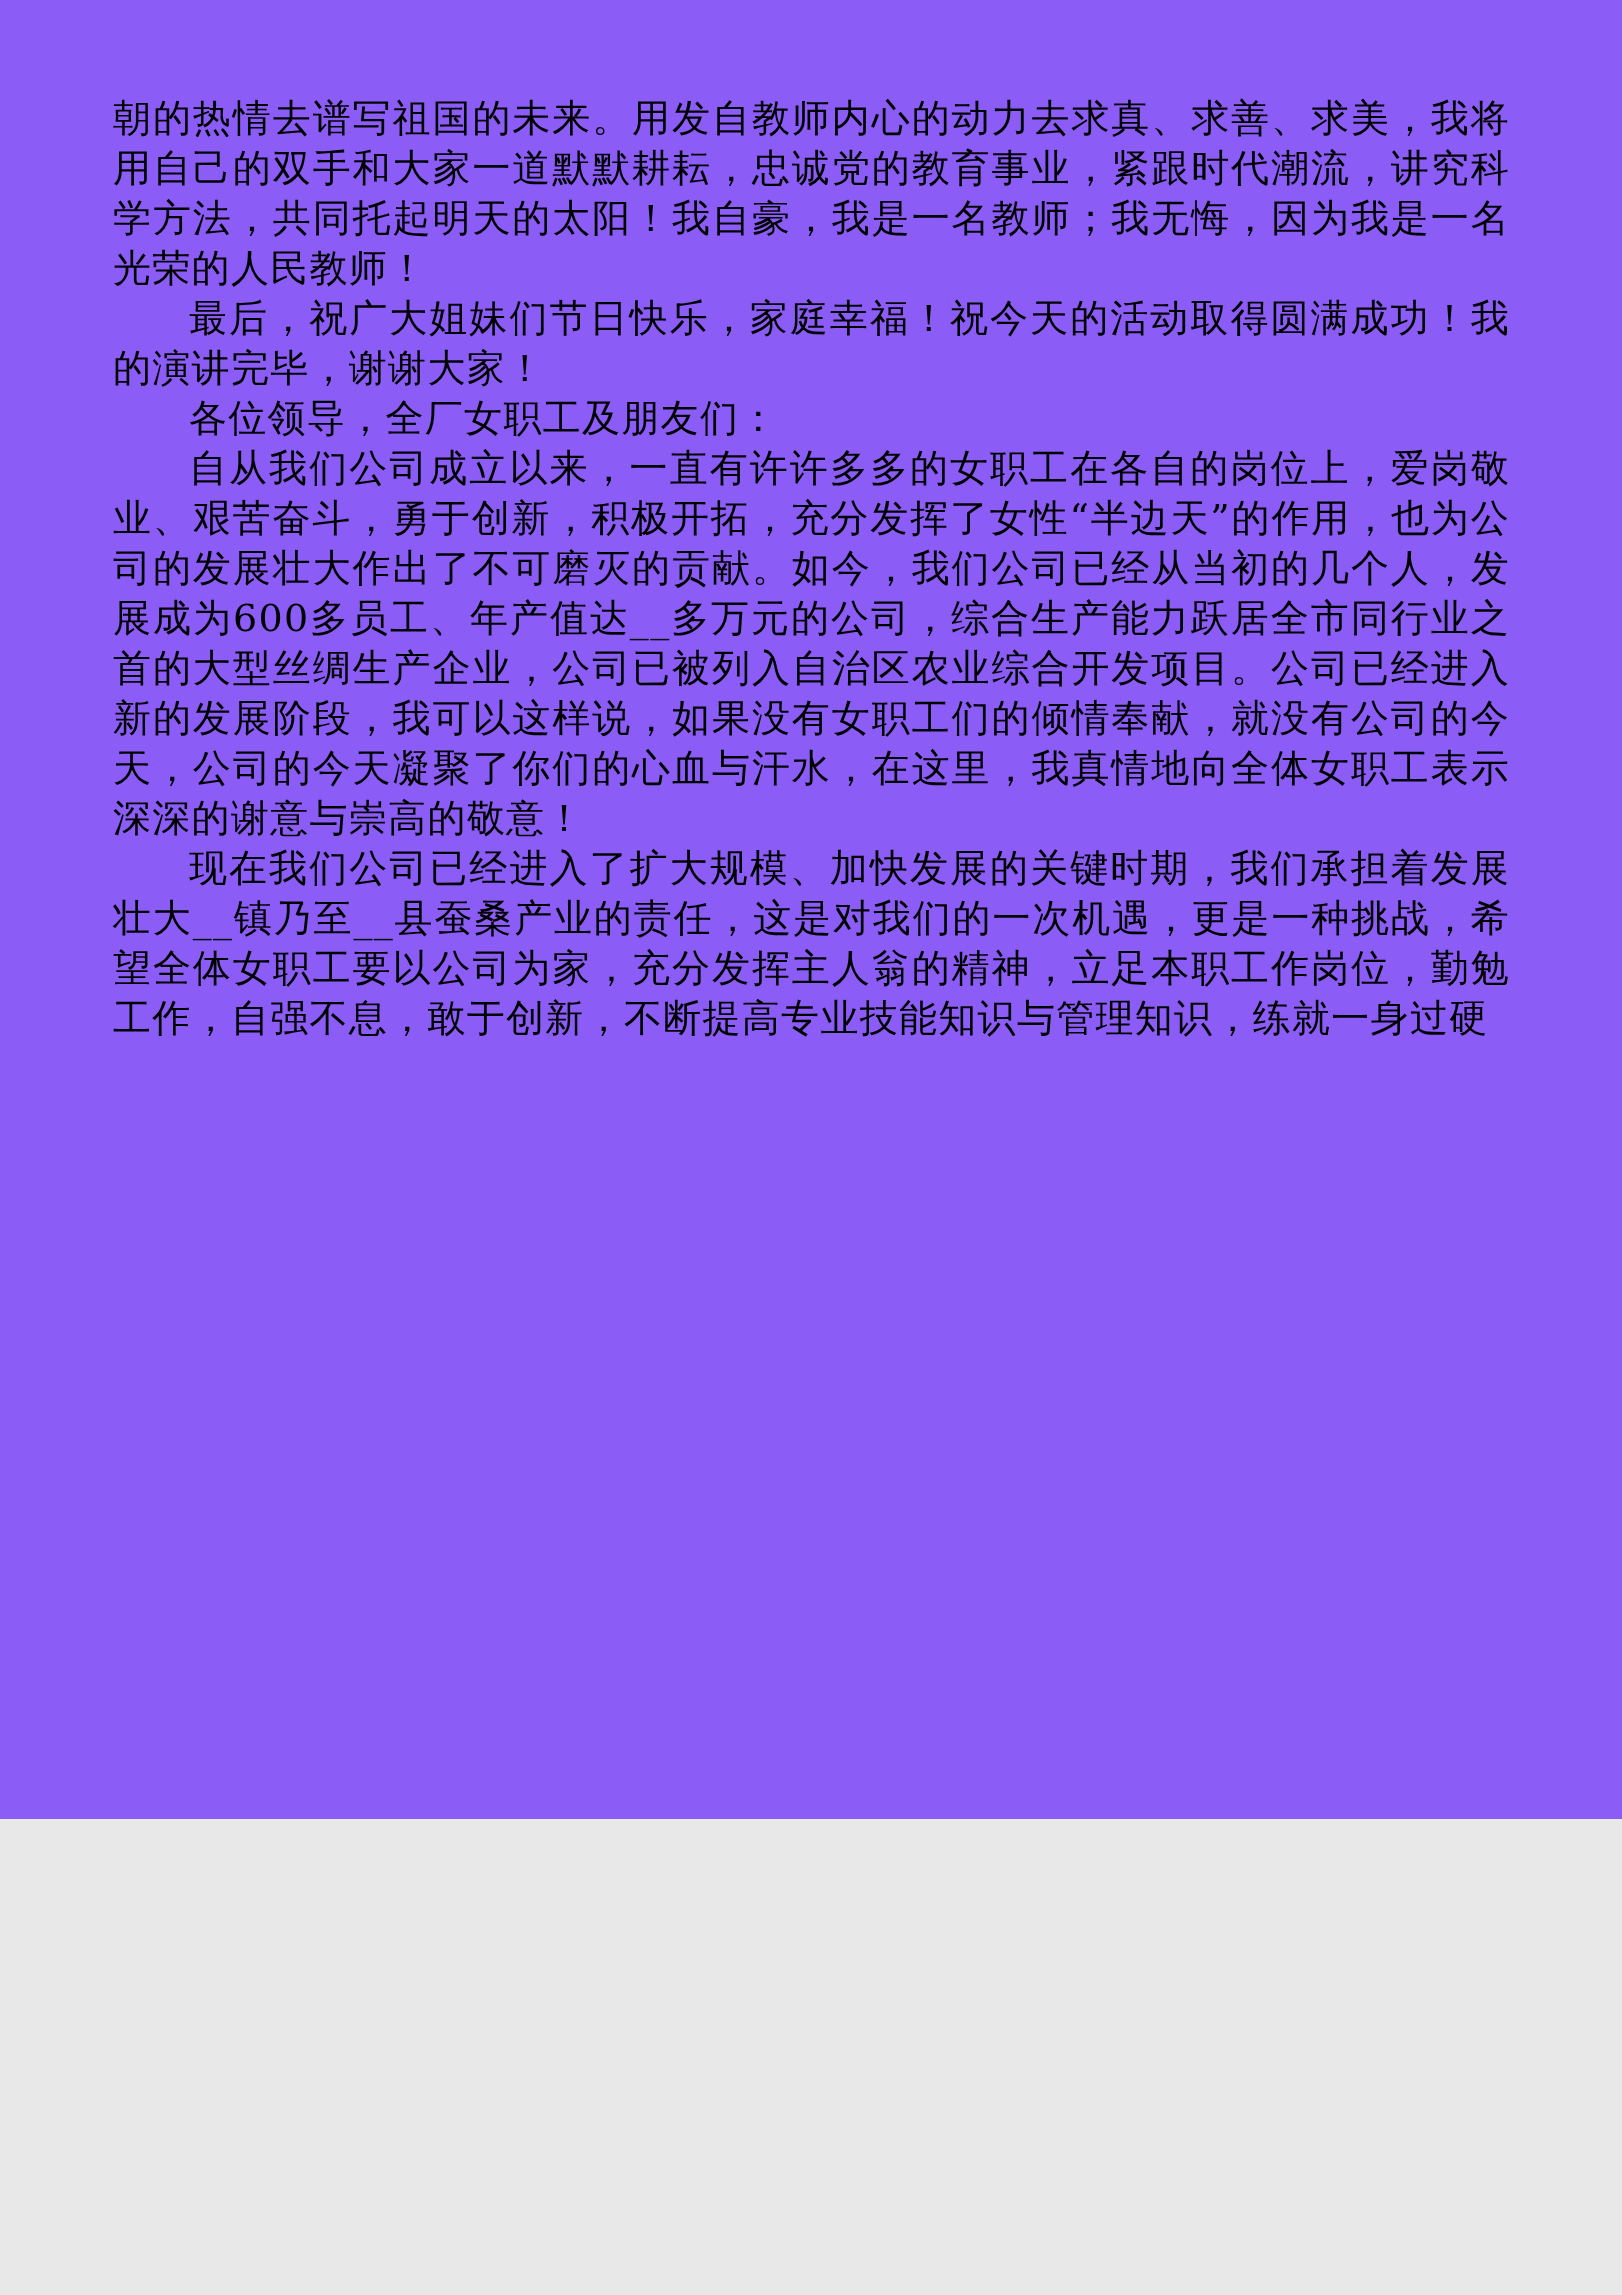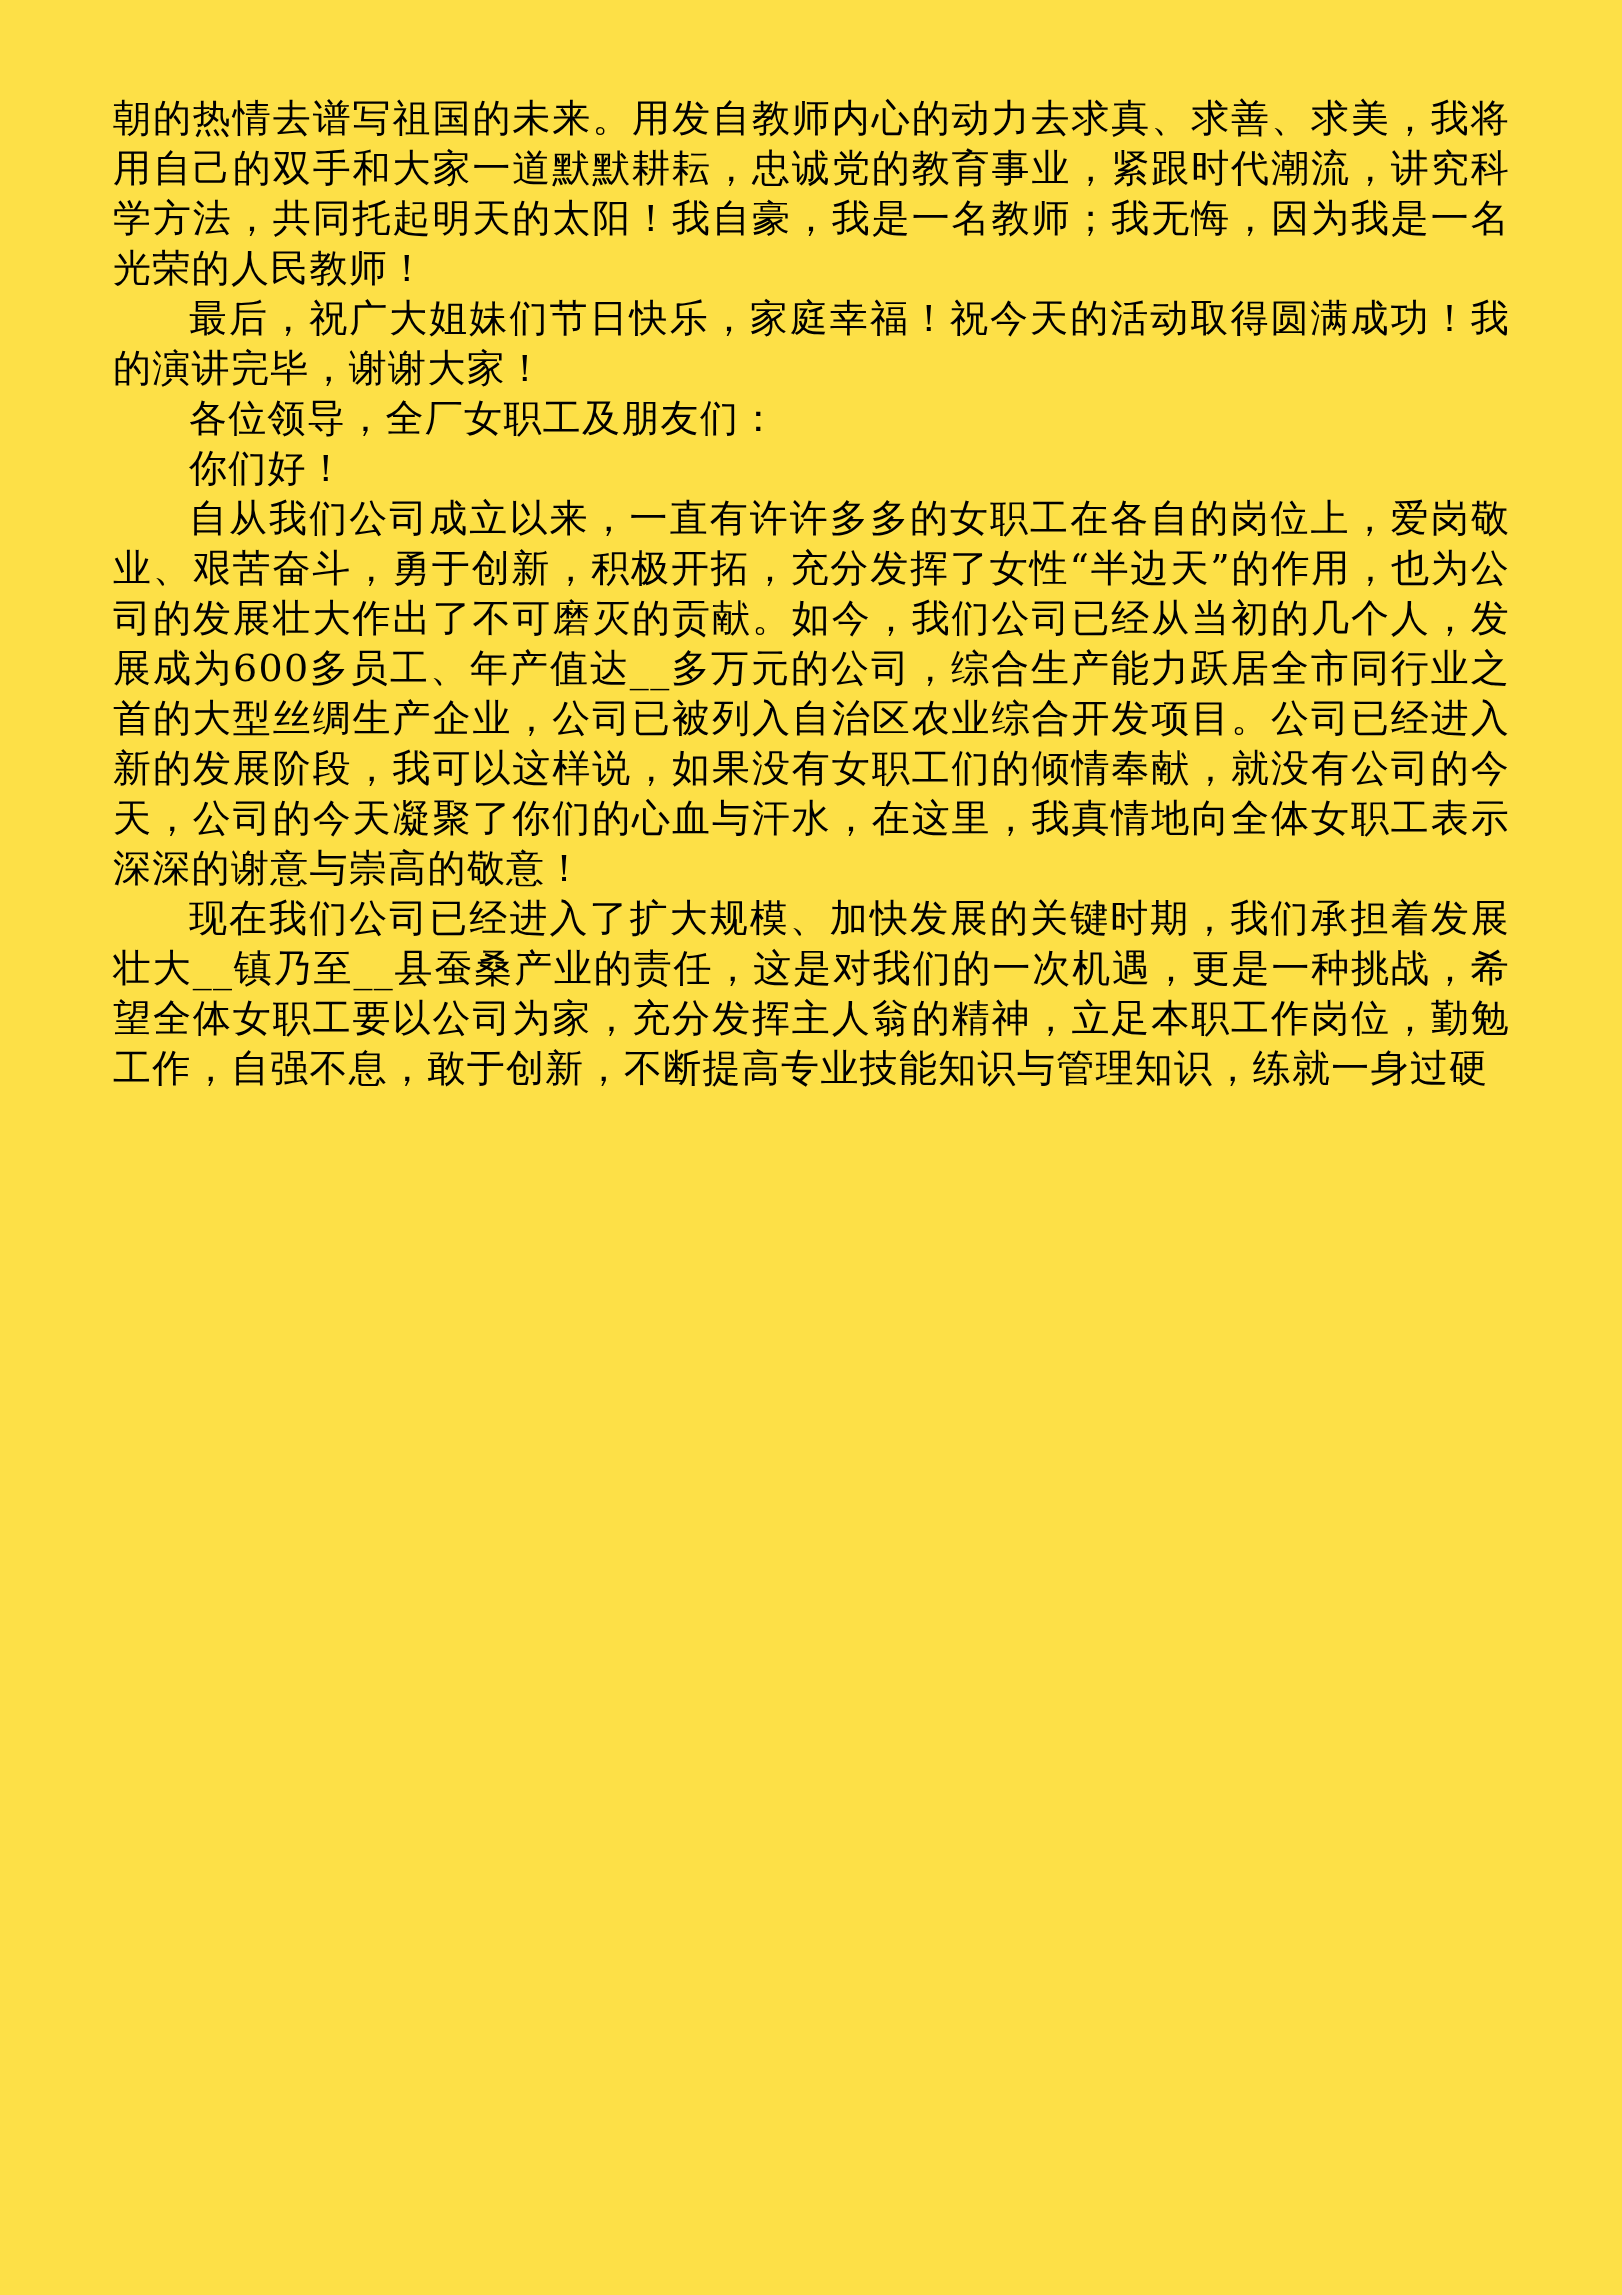--- a/index.html
+++ b/index.html
@@ -3,23 +3,23 @@
 <meta charset="utf-8">
 <style>
   html, body {
     margin: 0;
     padding: 0;
     background: #e8e8e8;
   }
   .page {
     position: relative;
     width: 1623px;
-    height: 2295px;
+    height: 1819px;
     margin: 0 auto;
-    background: #fde047;
+    background: #8b5cf6;
     box-sizing: border-box;
     padding: 93px 113px 0 113px;
     color: #000000;
     font-family: "DejaVu Serif", "Liberation Serif", serif;
     font-size: 38px;
     line-height: 50px;
     overflow: hidden;
   }
   .para {
     margin: 0;
@@ -33,17 +33,16 @@
     text-indent: 0;
   }
 </style>
 </head>
 <body>
 
 <div class="page">
   <p class="para no-indent">朝的热情去谱写祖国的未来。用发自教师内心的动力去求真、求善、求美，我将用自己的双手和大家一道默默耕耘，忠诚党的教育事业，紧跟时代潮流，讲究科学方法，共同托起明天的太阳！我自豪，我是一名教师；我无悔，因为我是一名光荣的人民教师！</p>
   <p class="para">最后，祝广大姐妹们节日快乐，家庭幸福！祝今天的活动取得圆满成功！我的演讲完毕，谢谢大家！</p>
   <p class="para">各位领导，全厂女职工及朋友们：</p>
-  <p class="para">你们好！</p>
   <p class="para">自从我们公司成立以来，一直有许许多多的女职工在各自的岗位上，爱岗敬业、艰苦奋斗，勇于创新，积极开拓，充分发挥了女性“半边天”的作用，也为公司的发展壮大作出了不可磨灭的贡献。如今，我们公司已经从当初的几个人，发展成为600多员工、年产值达__多万元的公司，综合生产能力跃居全市同行业之首的大型丝绸生产企业，公司已被列入自治区农业综合开发项目。公司已经进入新的发展阶段，我可以这样说，如果没有女职工们的倾情奉献，就没有公司的今天，公司的今天凝聚了你们的心血与汗水，在这里，我真情地向全体女职工表示深深的谢意与崇高的敬意！</p>
   <p class="para">现在我们公司已经进入了扩大规模、加快发展的关键时期，我们承担着发展壮大__镇乃至__县蚕桑产业的责任，这是对我们的一次机遇，更是一种挑战，希望全体女职工要以公司为家，充分发挥主人翁的精神，立足本职工作岗位，勤勉工作，自强不息，敢于创新，不断提高专业技能知识与管理知识，练就一身过硬</p>
 </div>
 
 
 </body></html>

